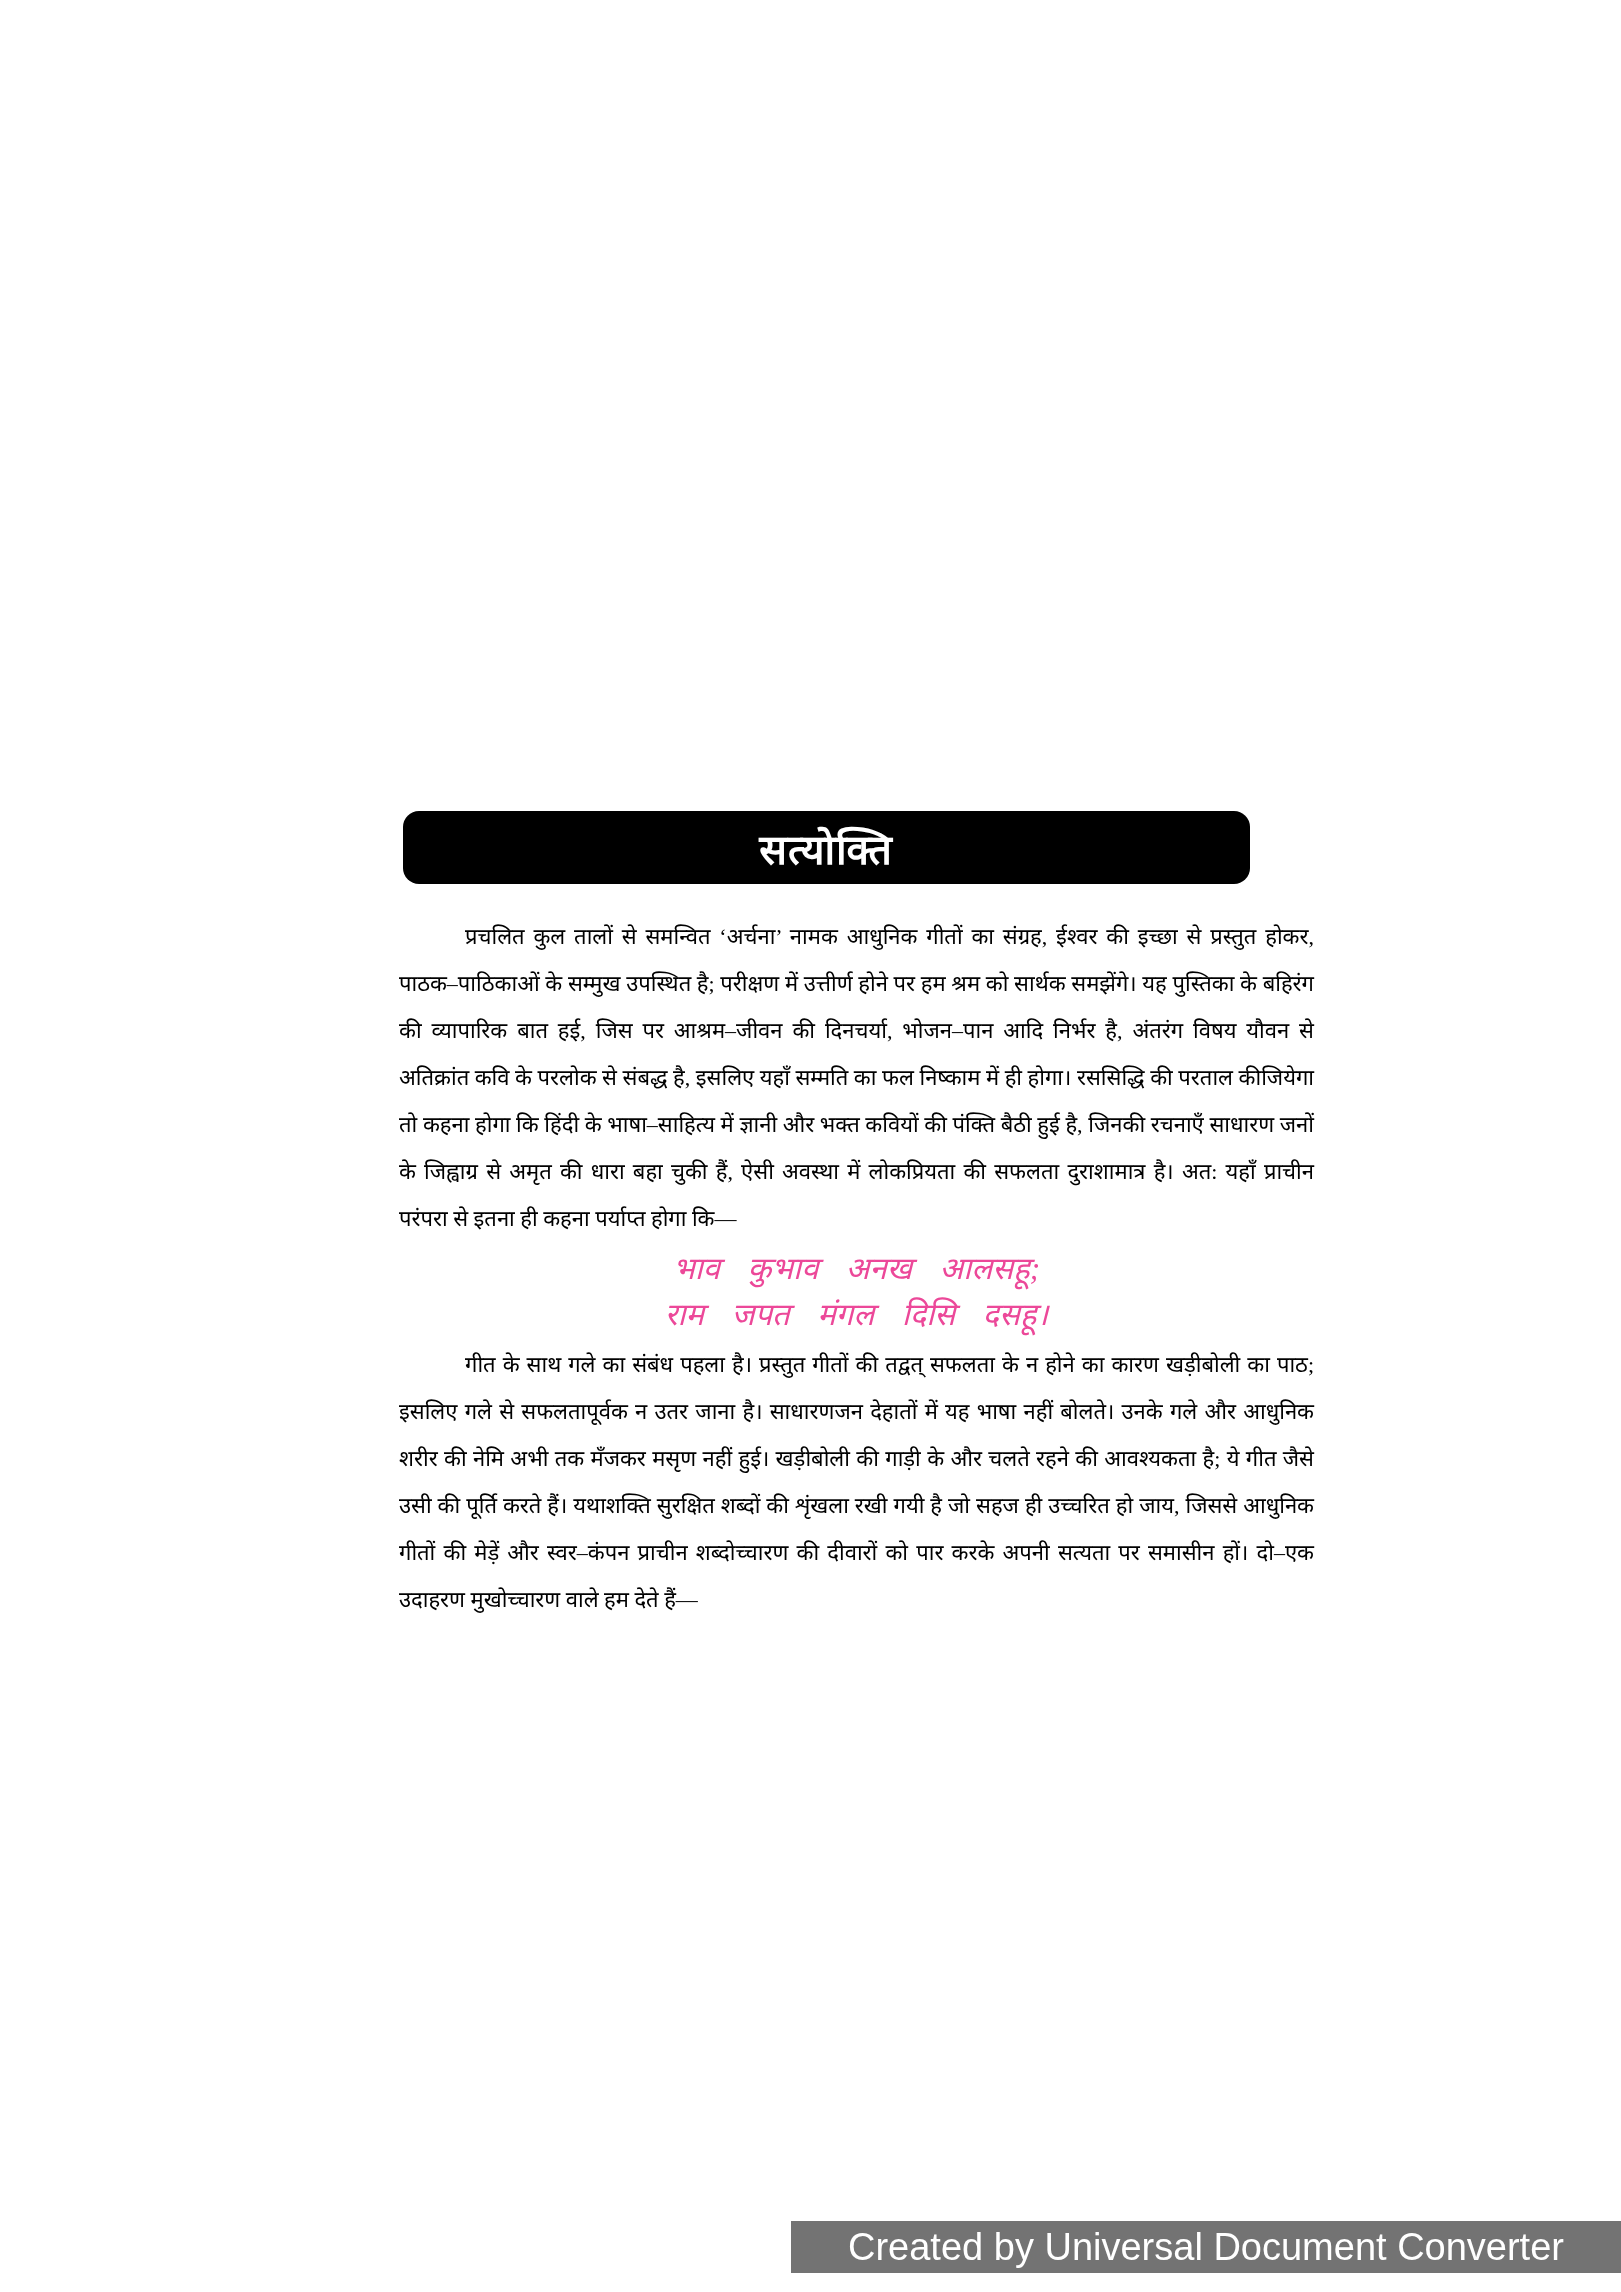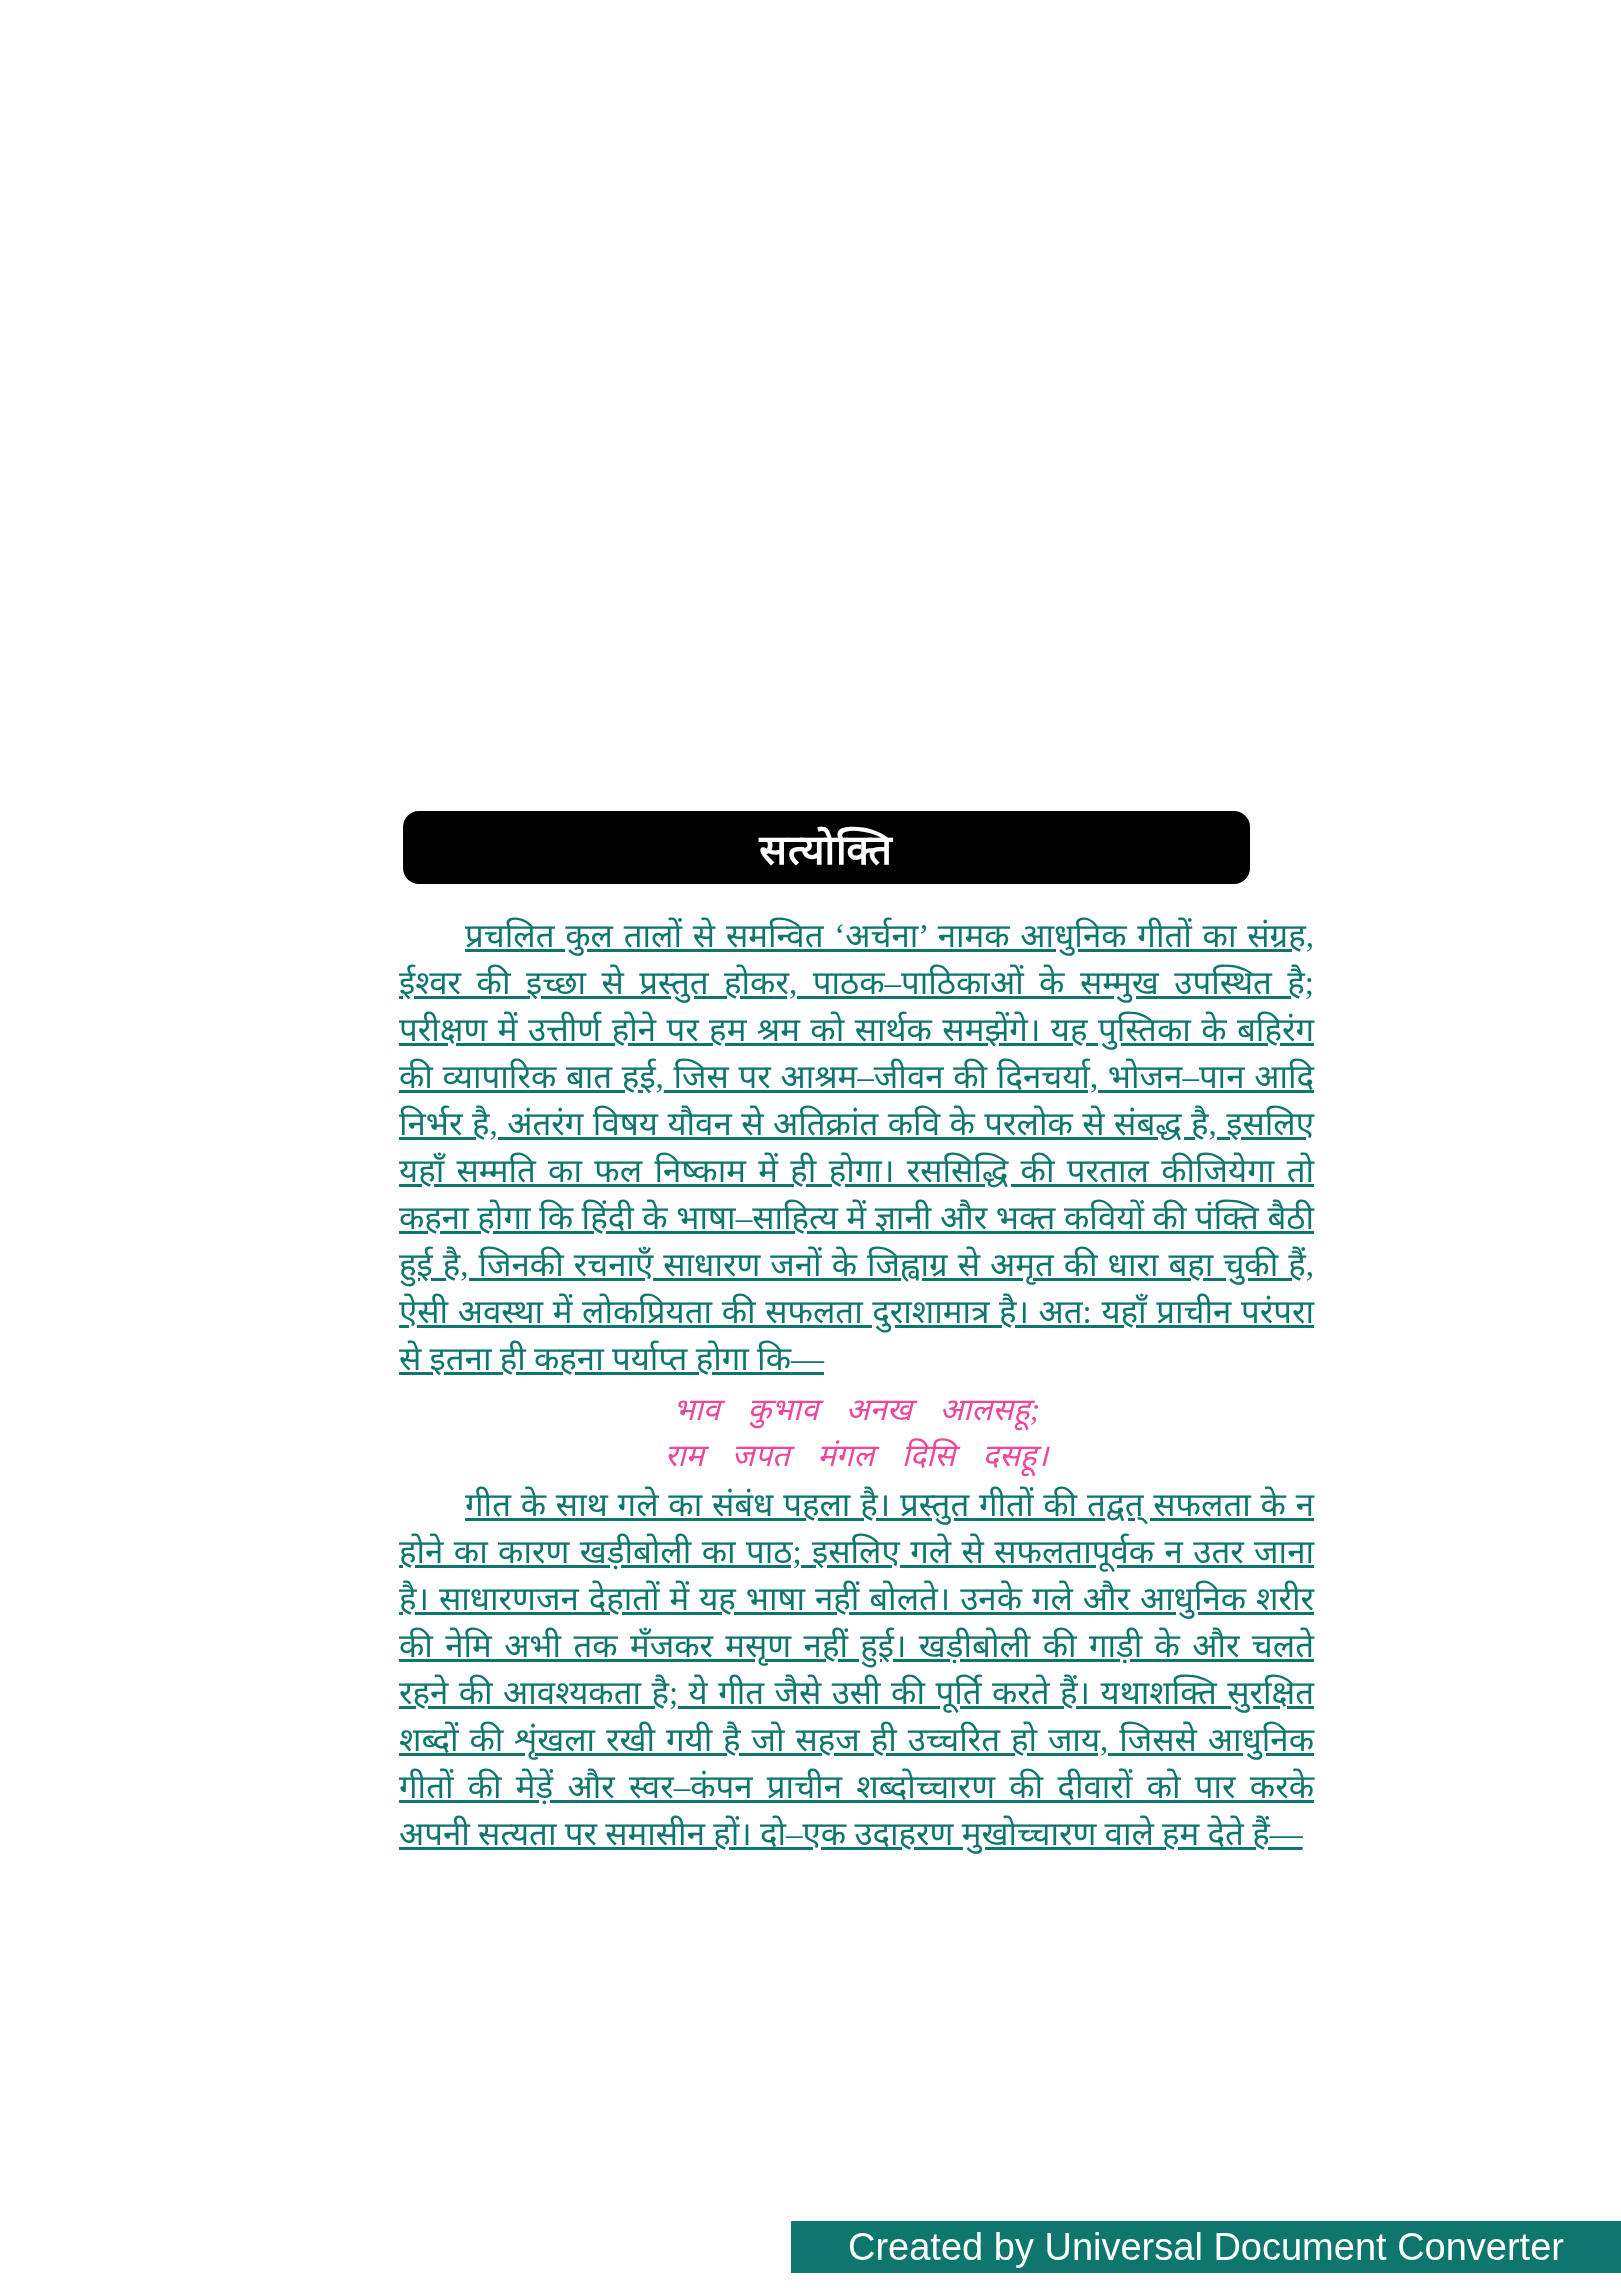--- a/index.html
+++ b/index.html
@@ -33,25 +33,24 @@
     justify-content: center;
   }
   .title-bar .title-text {
     color: #ffffff;
     font-size: 41px;
     font-weight: bold;
     letter-spacing: 0.9px;
   }
   .para {
     margin: 0;
-    font-size: 33px;
+    font-size: 22px;
     line-height: 47px;
     text-align: justify;
-    color: #0f766e;
-    text-decoration: underline;
+    color: #000000;
   }
   .para.indent {
     text-indent: 66px;
   }
   .verse {
     margin: 3.6px 0 3.6px 0;
     text-align: center;
   }
   .verse-line {
     font-style: italic;
@@ -59,21 +58,21 @@
     line-height: 46px;
     word-spacing: 19.7px;
     color: #ec4899;
   }
   .watermark {
     position: absolute;
     left: 791px;
     right: 0;
     bottom: 19.7px;
     height: 52px;
-    background: #0f766e;
+    background: #737373;
     display: flex;
     align-items: center;
     justify-content: center;
   }
   .watermark .watermark-text {
     font-family: "Liberation Sans", sans-serif;
     font-size: 38px;
     color: #ffffff;
     white-space: nowrap;
   }

